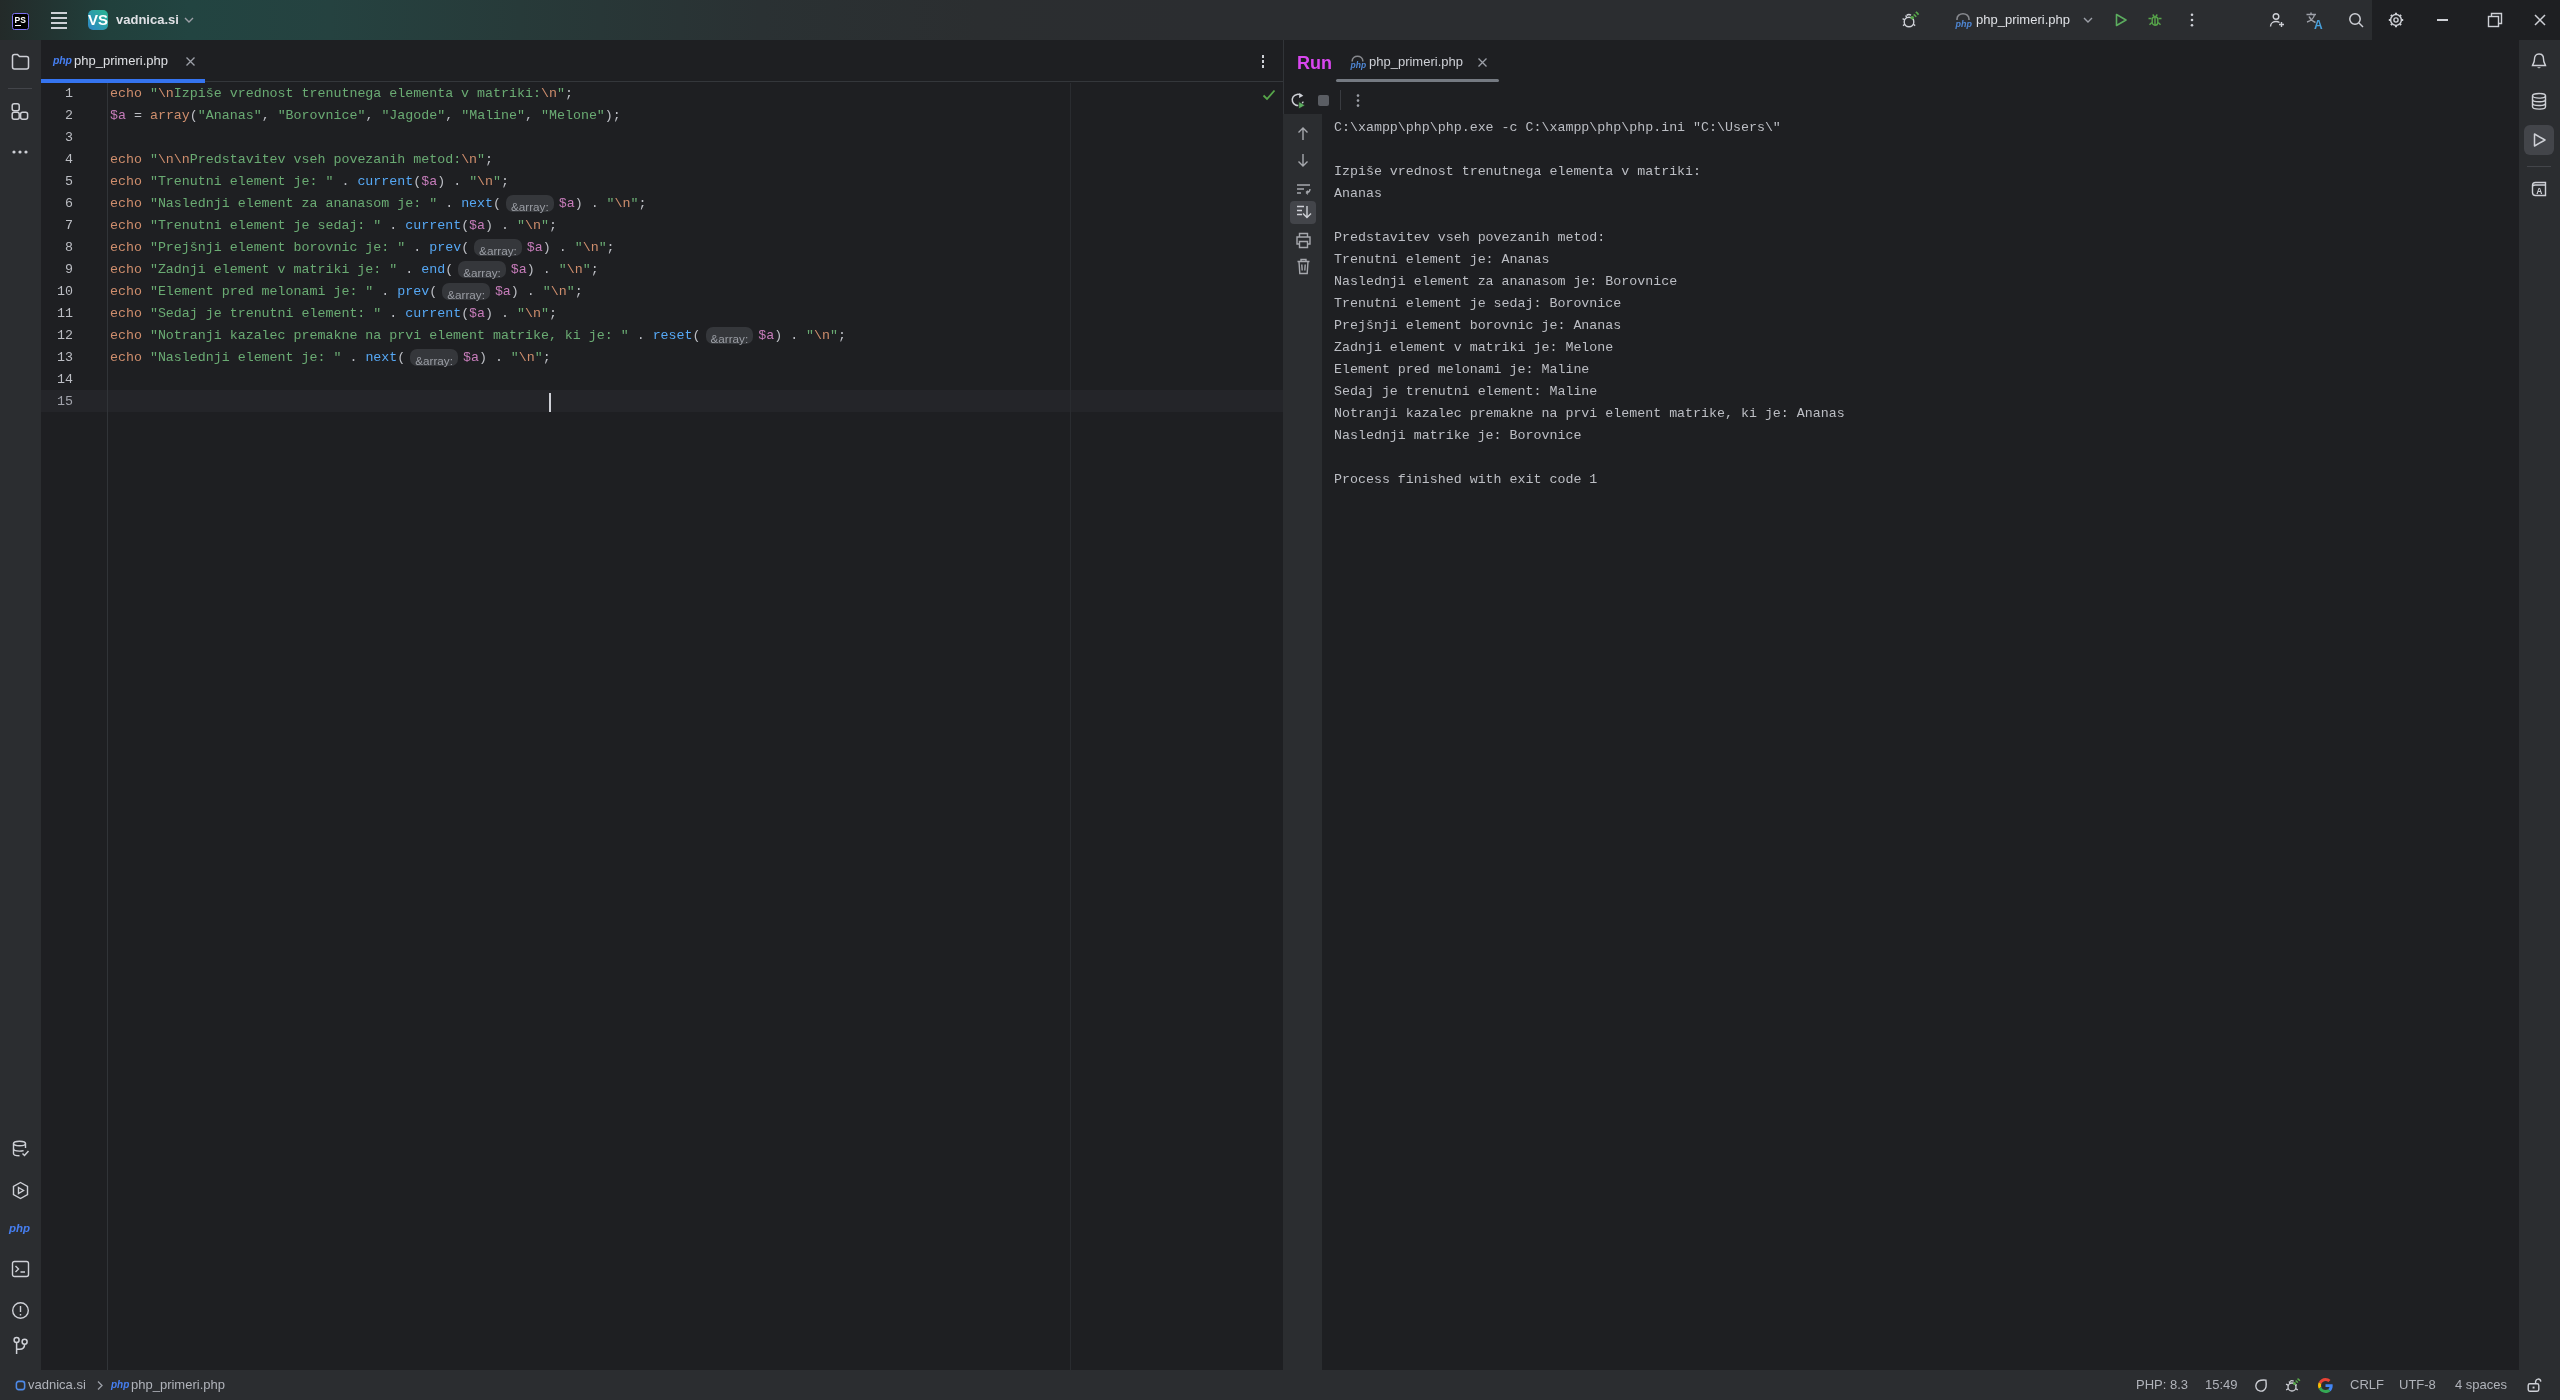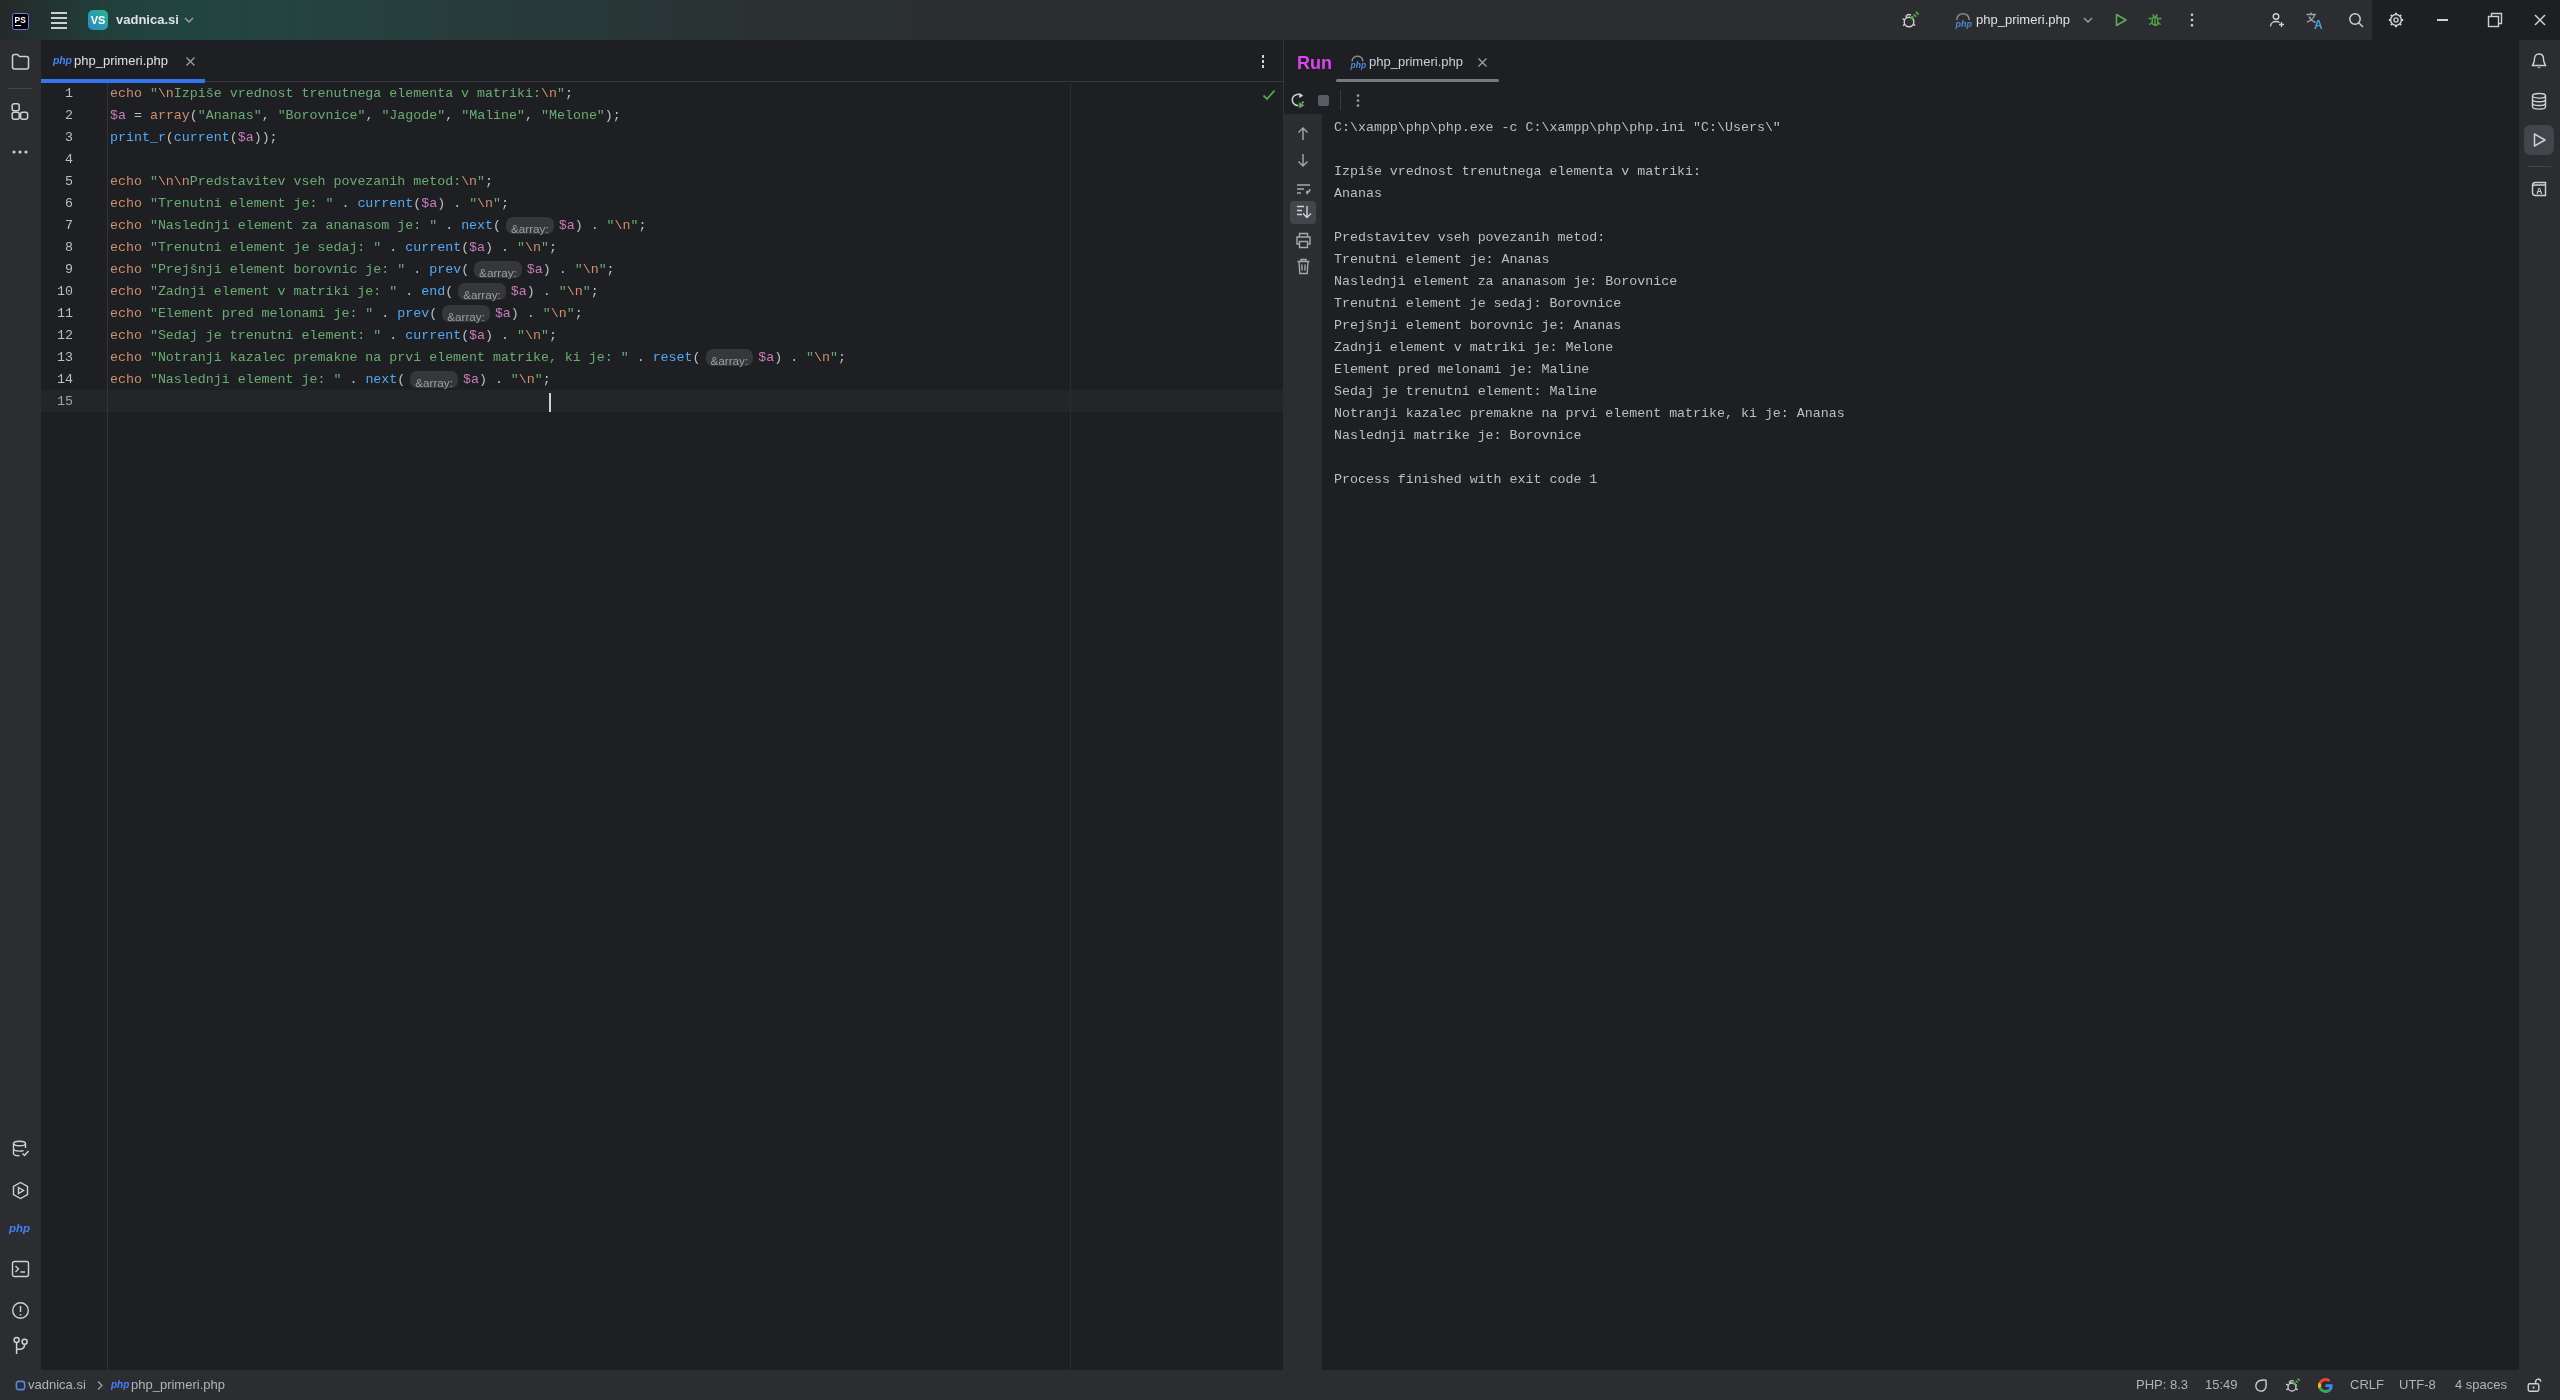--- a/index.html
+++ b/index.html
@@ -35,21 +35,21 @@
   </div>
 
   <div class="abs" style="left:51px;top:12px">
     <div style="width:16px;height:1.6px;background:#ced0d6;margin-bottom:3.5px"></div>
     <div style="width:16px;height:1.6px;background:#ced0d6;margin-bottom:3.5px"></div>
     <div style="width:16px;height:1.6px;background:#ced0d6;margin-bottom:3.5px"></div>
     <div style="width:16px;height:1.6px;background:#ced0d6"></div>
   </div>
 
   <div class="abs" style="left:88px;top:10px;width:20px;height:20px;border-radius:5px;background:linear-gradient(225deg,#2aae97 15%,#2f86c8 100%);text-align:center">
-    <span style="font-size:11px;font-weight:bold;color:#fff;line-height:20px">VS</span>
+    <span style="font-size:15px;font-weight:bold;color:#fff;line-height:20px">VS</span>
   </div>
   <div class="abs" style="left:116px;top:12px;font-size:13px;font-weight:600;color:#dfe1e5">vadnica.si</div>
   <svg class="icon" style="left:183px;top:16px" width="12" height="8" viewBox="0 0 12 8">
       <path d="M2 2 L6 6 L10 2" stroke="#9da0a8" stroke-width="1.4" fill="none"></path>
     </svg>
 
   <svg class="icon" style="left:1900px;top:9px" width="22" height="22" viewBox="0 0 22 22">
     <g stroke="#ced0d6" stroke-width="1.4" fill="none">
       <circle cx="9" cy="13" r="4.8"></circle>
       <path d="M7 8.8 L5.6 6.5 M5 11 L2.6 9.7 M5.2 15 L3 16.6 M13 15 L15.2 16.6 M13 11 L14 10.5"></path>
@@ -226,21 +226,20 @@
     <div class="cl">11</div>
     <div class="cl">12</div>
     <div class="cl">13</div>
     <div class="cl">14</div>
     <div class="cl" style="color:#a1a3ab">15</div>
 </div>
 
 <div id="code" class="mono">
 <div class="cl"><span class="k">echo</span> <span class="s">"</span><span class="e">\n</span><span class="s">Izpiše vrednost trenutnega elementa v matriki:</span><span class="e">\n</span><span class="s">"</span>;</div>
 <div class="cl"><span class="v">$a</span> = <span class="k">array</span>(<span class="s">"Ananas"</span>, <span class="s">"Borovnice"</span>, <span class="s">"Jagode"</span>, <span class="s">"Maline"</span>, <span class="s">"Melone"</span>);</div>
-<div class="cl"><span class="f">print_r</span>(<span class="f">current</span>(<span class="v">$a</span>));</div>
 <div class="cl"></div>
 <div class="cl"><span class="k">echo</span> <span class="s">"</span><span class="e">\n\n</span><span class="s">Predstavitev vseh povezanih metod:</span><span class="e">\n</span><span class="s">"</span>;</div>
 <div class="cl"><span class="k">echo</span> <span class="s">"Trenutni element je: "</span> . <span class="f">current</span>(<span class="v">$a</span>) . <span class="s">"</span><span class="e">\n</span><span class="s">"</span>;</div>
 <div class="cl"><span class="k">echo</span> <span class="s">"Naslednji element za ananasom je: "</span> . <span class="f">next</span>(<span class="pill">&amp;array:</span><span class="v">$a</span>) . <span class="s">"</span><span class="e">\n</span><span class="s">"</span>;</div>
 <div class="cl"><span class="k">echo</span> <span class="s">"Trenutni element je sedaj: "</span> . <span class="f">current</span>(<span class="v">$a</span>) . <span class="s">"</span><span class="e">\n</span><span class="s">"</span>;</div>
 <div class="cl"><span class="k">echo</span> <span class="s">"Prejšnji element borovnic je: "</span> . <span class="f">prev</span>(<span class="pill">&amp;array:</span><span class="v">$a</span>) . <span class="s">"</span><span class="e">\n</span><span class="s">"</span>;</div>
 <div class="cl"><span class="k">echo</span> <span class="s">"Zadnji element v matriki je: "</span> . <span class="f">end</span>(<span class="pill">&amp;array:</span><span class="v">$a</span>) . <span class="s">"</span><span class="e">\n</span><span class="s">"</span>;</div>
 <div class="cl"><span class="k">echo</span> <span class="s">"Element pred melonami je: "</span> . <span class="f">prev</span>(<span class="pill">&amp;array:</span><span class="v">$a</span>) . <span class="s">"</span><span class="e">\n</span><span class="s">"</span>;</div>
 <div class="cl"><span class="k">echo</span> <span class="s">"Sedaj je trenutni element: "</span> . <span class="f">current</span>(<span class="v">$a</span>) . <span class="s">"</span><span class="e">\n</span><span class="s">"</span>;</div>
 <div class="cl"><span class="k">echo</span> <span class="s">"Notranji kazalec premakne na prvi element matrike, ki je: "</span> . <span class="f">reset</span>(<span class="pill">&amp;array:</span><span class="v">$a</span>) . <span class="s">"</span><span class="e">\n</span><span class="s">"</span>;</div>

